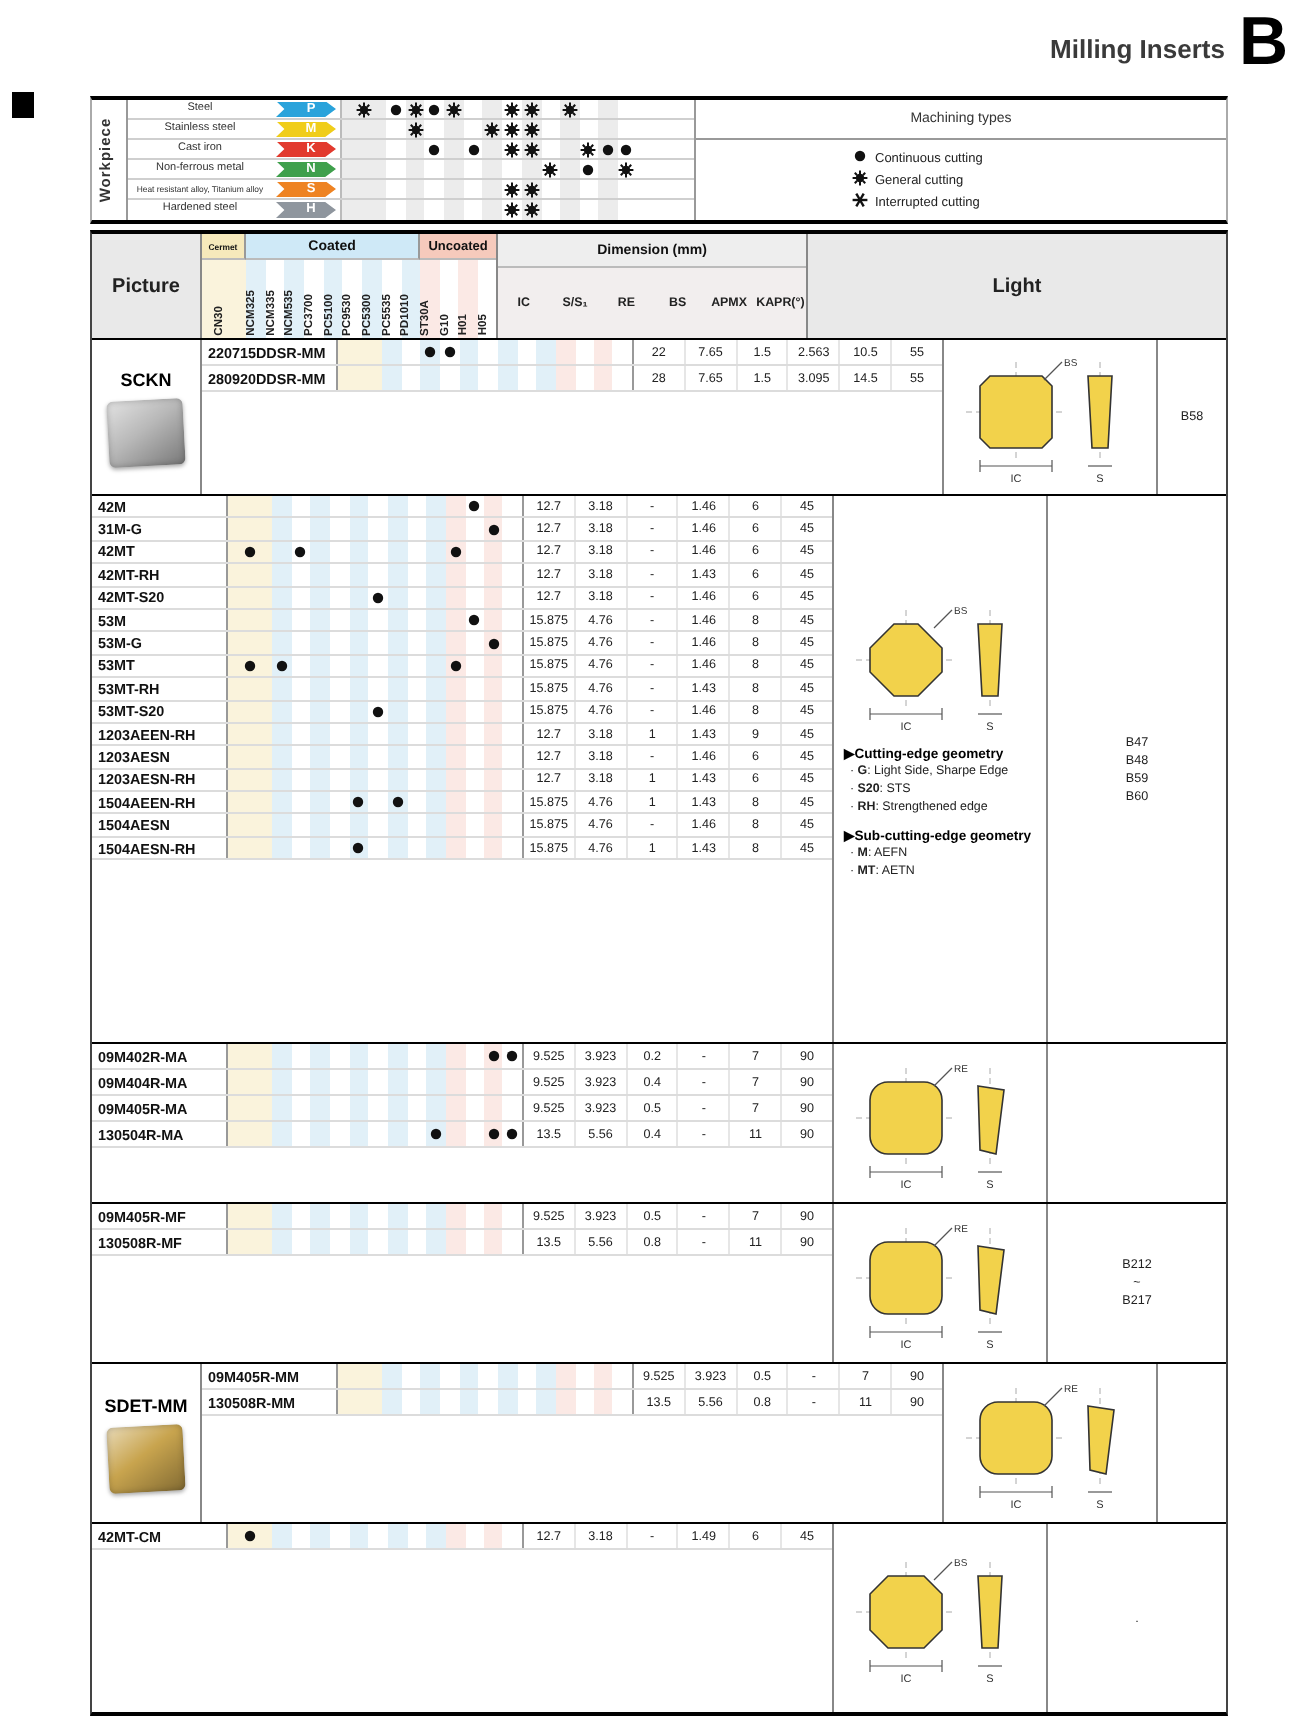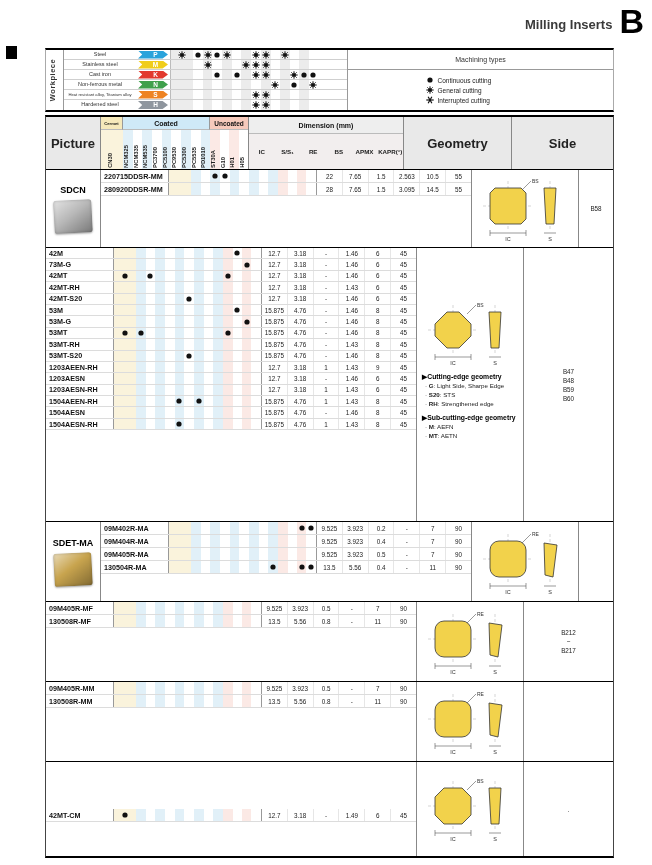--- a/index.html
+++ b/index.html
@@ -25,21 +25,21 @@
   .sh-g{background:#ececec;}
   .mx-blank{flex:1;}
   .mx-legend{flex:1;border-left:1px solid #999;display:flex;flex-direction:column;}
   .legend-title{height:19px;border-bottom:1px solid #999;display:flex;align-items:center;justify-content:center;font-size:7px;color:#333;}
   .legend-items{flex:1;display:flex;flex-direction:column;justify-content:center;align-items:center;gap:1px;}
   .legend-item{display:flex;align-items:center;gap:4px;font-size:6.5px;color:#222;width:110px;}
 
   
   .tbl{position:absolute;left:45px;top:115px;width:567px;border-top:2px solid #000;border-bottom:2px solid #000;border-left:1px solid #444;border-right:1px solid #444;background:#fff;box-sizing:content-box;}
   .tbl-head{height:53px;display:flex;border-bottom:1px solid #000;background:#e9e9e9;box-sizing:border-box;}
-  .h-cell{display:flex;align-items:center;justify-content:center;font-size:13px;font-weight:bold;color:#222;box-sizing:border-box;}
+  .h-cell{display:flex;align-items:center;justify-content:center;font-size:10px;font-weight:bold;color:#222;box-sizing:border-box;}
   .h-picture{width:55px;border-right:1px solid #888;}
   .h-designation{width:68px;border-right:1px solid #888;}
   .h-grades{width:148px;border-right:1px solid #888;display:flex;flex-direction:column;box-sizing:border-box;}
   .h-groups{display:flex;height:13px;}
   .h-group{display:flex;align-items:center;justify-content:center;font-weight:bold;box-sizing:border-box;border-bottom:1px solid #bbb;}
   .h-group.cermet{width:22px;background:#f6e9bb;font-size:4.2px;border-right:1px solid #999;}
   .h-group.coated{width:87.3px;background:#cfe9f7;font-size:7px;border-right:1px solid #999;}
   .h-group.uncoated{width:38px;background:#f6cabc;font-size:6.5px;}
   .h-vlabels{position:relative;flex:1;background:#fff;}
   .v-stripe{position:absolute;top:0;bottom:0;}
@@ -564,27 +564,26 @@
         <div class="h-dim-title">Dimension (mm)</div>
         <div class="h-dim-cols" id="dimcols">
             <div class="h-dim-col">IC</div>
             <div class="h-dim-col">S/S₁</div>
             <div class="h-dim-col">RE</div>
             <div class="h-dim-col">BS</div>
             <div class="h-dim-col">APMX</div>
             <div class="h-dim-col">KAPR(°)</div>
           </div>
       </div>
-      <div class="h-cell h-geometry">Geometry</div>
-      <div class="h-cell h-page">Side</div>
+      <div class="h-cell h-page">Light</div>
     </div>
     <div id="tbl-body">
         <div class="sec" style="height: 78px;">
           <div class="sec-pic">
-            <div class="sec-label">SDCN</div>
+            <div class="sec-label">SCKN</div>
             <div class="photo" style="background: linear-gradient(145deg, rgba(255, 255, 255, 0.6), rgba(255, 255, 255, 0) 45%, rgba(0, 0, 0, 0.35)), rgb(185, 185, 185);"></div>
           </div>
           <div class="sec-rows">
             <div class="t-row" style="height: 13px;">
               <div class="cell-des">220715DDSR-MM</div>
               <div class="cell-grades">
                 <div class="g-cell sh-y" style="width: 22px;"></div>
                 <div class="g-cell sh-b" style="width: 9.7px;"></div>
                 <div class="g-cell " style="width: 9.7px;"></div>
                 <div class="g-cell sh-b" style="width: 9.7px;">
@@ -694,21 +693,21 @@
               <div class="cell-dims">
                 <div class="dim-cell">12.7</div>
                 <div class="dim-cell">3.18</div>
                 <div class="dim-cell">-</div>
                 <div class="dim-cell">1.46</div>
                 <div class="dim-cell">6</div>
                 <div class="dim-cell">45</div>
               </div>
             </div>
             <div class="t-row" style="height: 11.4px;">
-              <div class="cell-des">73M-G</div>
+              <div class="cell-des">31M-G</div>
               <div class="cell-grades">
                 <div class="g-cell sh-y" style="width: 22px;"></div>
                 <div class="g-cell sh-b" style="width: 9.7px;"></div>
                 <div class="g-cell " style="width: 9.7px;"></div>
                 <div class="g-cell sh-b" style="width: 9.7px;"></div>
                 <div class="g-cell " style="width: 9.7px;"></div>
                 <div class="g-cell sh-b" style="width: 9.7px;"></div>
                 <div class="g-cell " style="width: 9.7px;"></div>
                 <div class="g-cell sh-b" style="width: 9.7px;"></div>
                 <div class="g-cell " style="width: 9.7px;"></div>
@@ -1193,24 +1192,20 @@
             </div>
           </div>
           <div class="sec-page">
             <div class="page-ref">B47</div>
             <div class="page-ref">B48</div>
             <div class="page-ref">B59</div>
             <div class="page-ref">B60</div>
           </div>
         </div>
         <div class="sec" style="height: 80px;">
-          <div class="sec-pic">
-            <div class="sec-label">SDET-MA</div>
-            <div class="photo" style="background: linear-gradient(145deg, rgba(255, 255, 255, 0.6), rgba(255, 255, 255, 0) 45%, rgba(0, 0, 0, 0.35)), rgb(200, 164, 78);"></div>
-          </div>
           <div class="sec-rows">
             <div class="t-row" style="height: 13px;">
               <div class="cell-des">09M402R-MA</div>
               <div class="cell-grades">
                 <div class="g-cell sh-y" style="width: 22px;"></div>
                 <div class="g-cell sh-b" style="width: 9.7px;"></div>
                 <div class="g-cell " style="width: 9.7px;"></div>
                 <div class="g-cell sh-b" style="width: 9.7px;"></div>
                 <div class="g-cell " style="width: 9.7px;"></div>
                 <div class="g-cell sh-b" style="width: 9.7px;"></div>
@@ -1431,20 +1426,24 @@
   </svg>
             </div>
           </div>
           <div class="sec-page">
             <div class="page-ref">B212</div>
             <div class="page-ref">~</div>
             <div class="page-ref">B217</div>
           </div>
         </div>
         <div class="sec" style="height: 80px;">
+          <div class="sec-pic">
+            <div class="sec-label">SDET-MM</div>
+            <div class="photo" style="background: linear-gradient(145deg, rgba(255, 255, 255, 0.6), rgba(255, 255, 255, 0) 45%, rgba(0, 0, 0, 0.35)), rgb(200, 164, 78);"></div>
+          </div>
           <div class="sec-rows">
             <div class="t-row" style="height: 13px;">
               <div class="cell-des">09M405R-MM</div>
               <div class="cell-grades">
                 <div class="g-cell sh-y" style="width: 22px;"></div>
                 <div class="g-cell sh-b" style="width: 9.7px;"></div>
                 <div class="g-cell " style="width: 9.7px;"></div>
                 <div class="g-cell sh-b" style="width: 9.7px;"></div>
                 <div class="g-cell " style="width: 9.7px;"></div>
                 <div class="g-cell sh-b" style="width: 9.7px;"></div>
@@ -1510,21 +1509,21 @@
     <polygon points="70,16 83,18 79,50 71,48" fill="#f2d24b" stroke="#333" stroke-width="0.8"></polygon>
     <line x1="70" y1="59" x2="82" y2="59" stroke="#555" stroke-width="0.6"></line>
     <text x="76" y="67" font-size="5.5" fill="#333" text-anchor="middle" font-family="Liberation Sans, sans-serif">S</text>
   </svg>
             </div>
           </div>
           <div class="sec-page"></div>
         </div>
         <div class="sec" style="height: 94px;">
           <div class="sec-rows">
-            <div class="t-row" style="height: 13px; margin-top: 47px;">
+            <div class="t-row" style="height: 13px;">
               <div class="cell-des">42MT-CM</div>
               <div class="cell-grades">
                 <div class="g-cell sh-y" style="width: 22px;">
                   <svg width="8" height="8" viewBox="0 0 8 8">
                     <circle cx="4" cy="4" r="2.6" fill="#111"></circle>
                   </svg>
                 </div>
                 <div class="g-cell sh-b" style="width: 9.7px;"></div>
                 <div class="g-cell " style="width: 9.7px;"></div>
                 <div class="g-cell sh-b" style="width: 9.7px;"></div>

